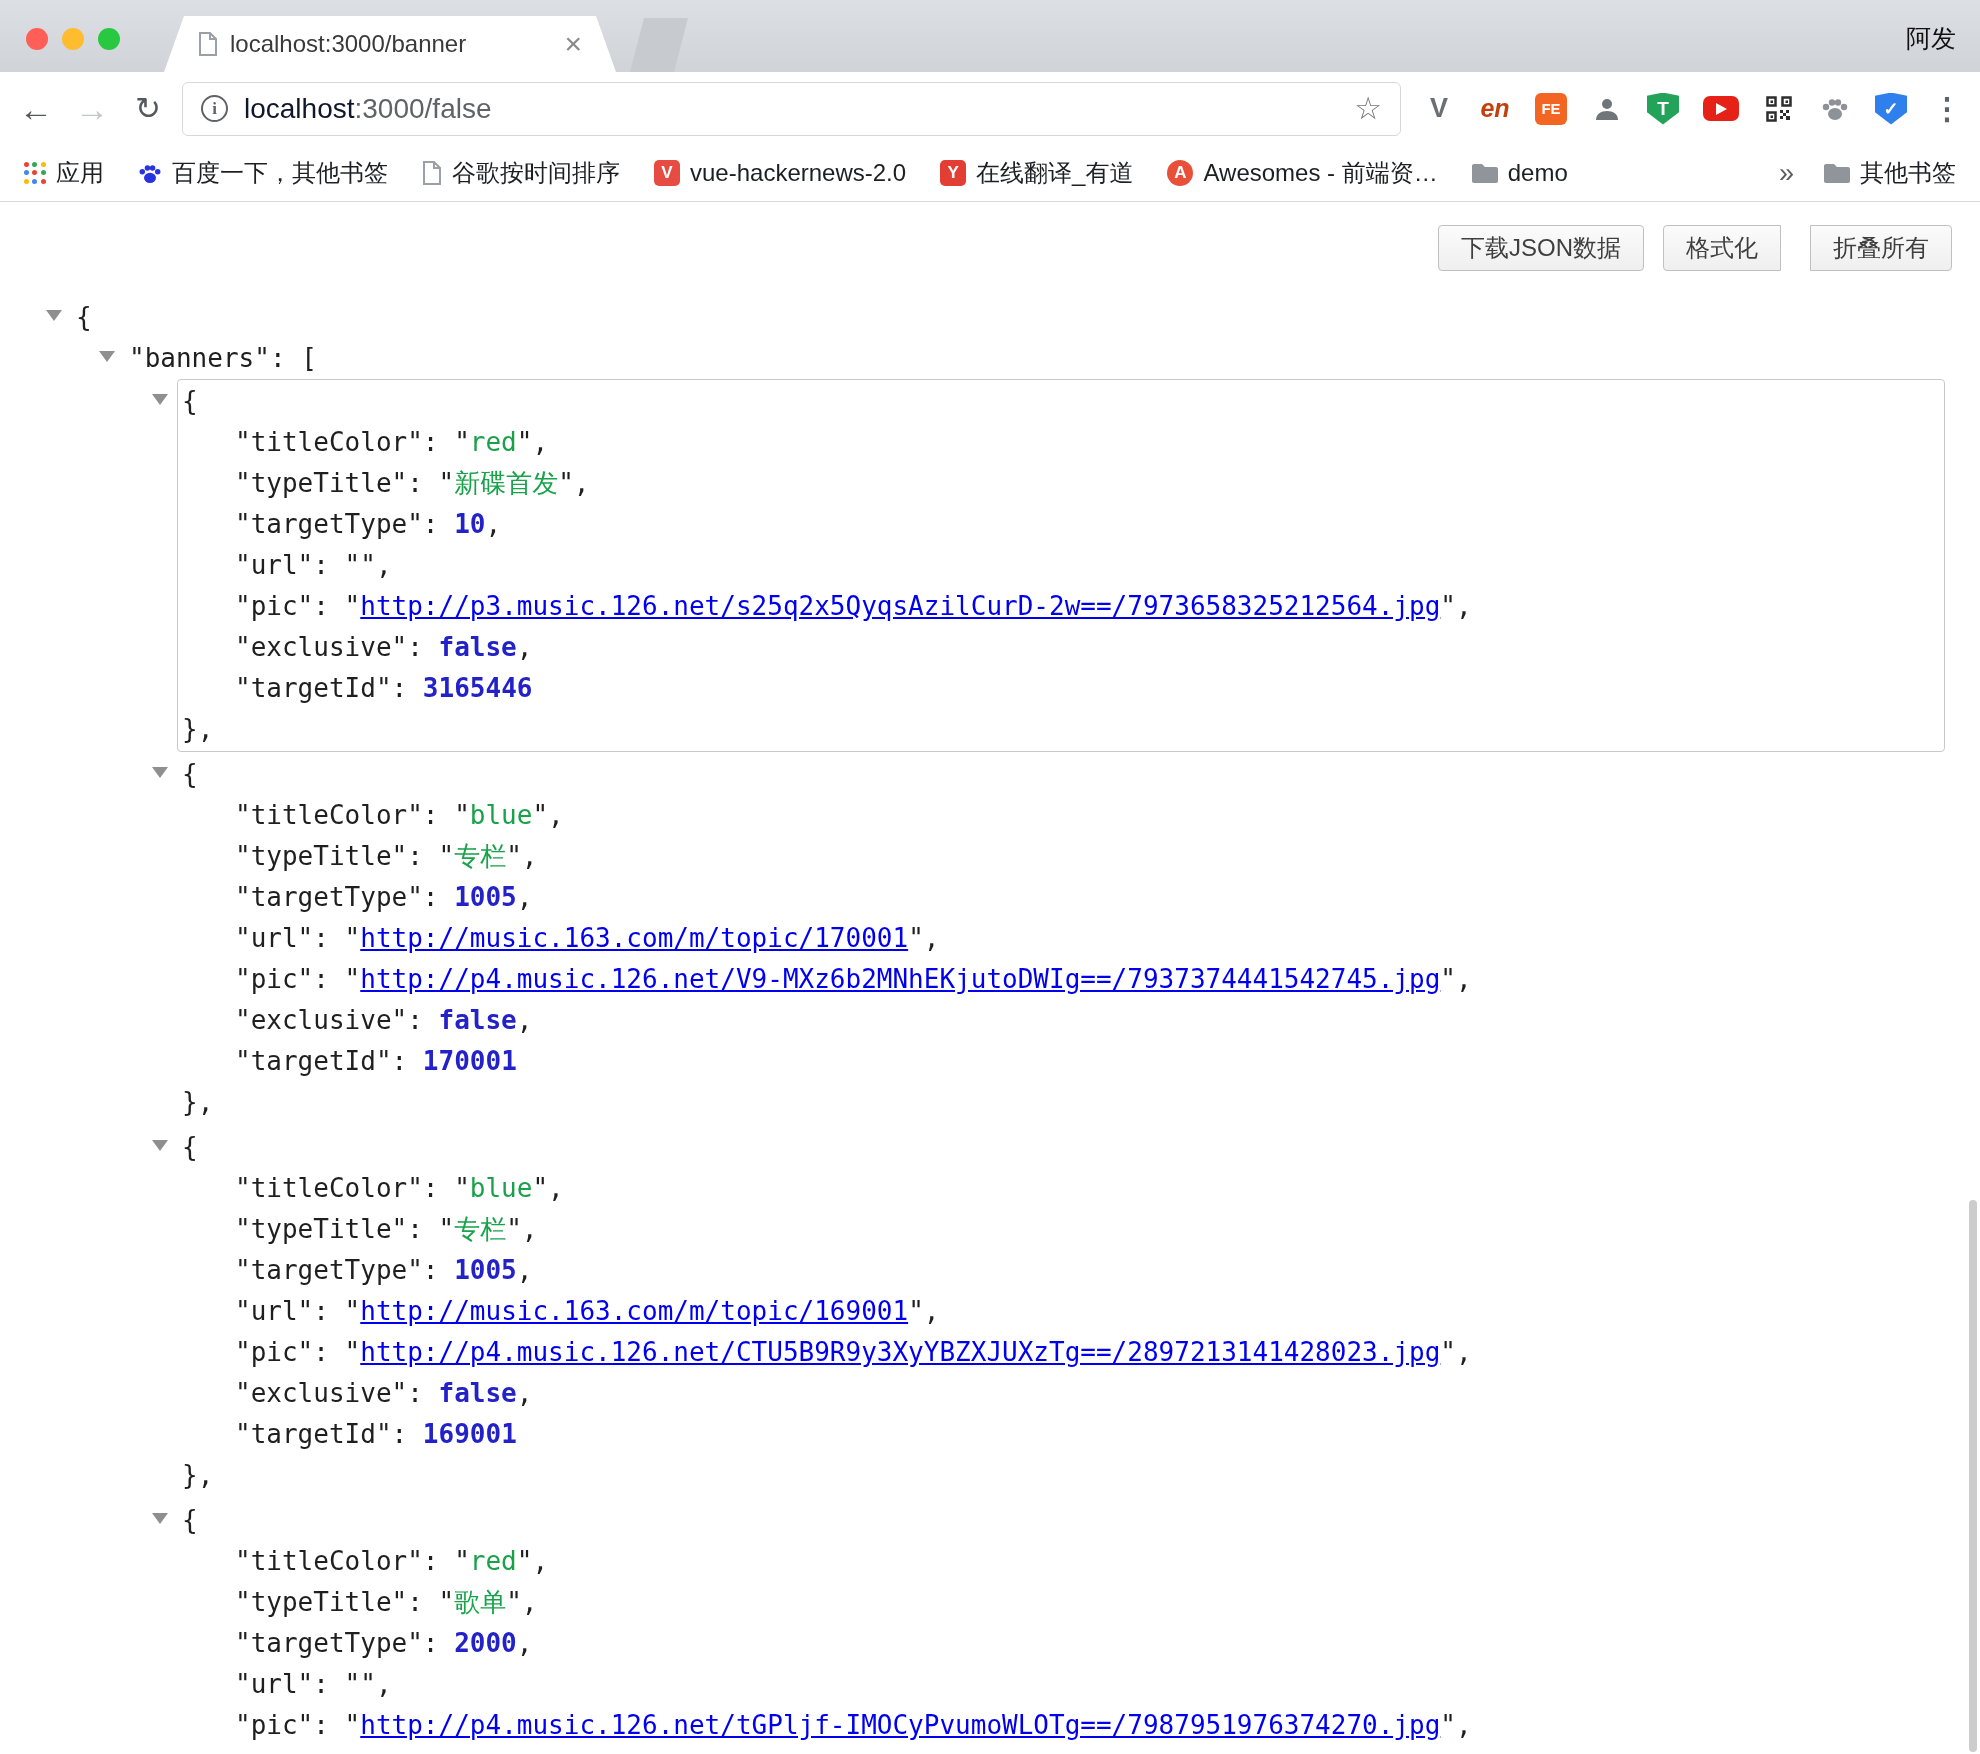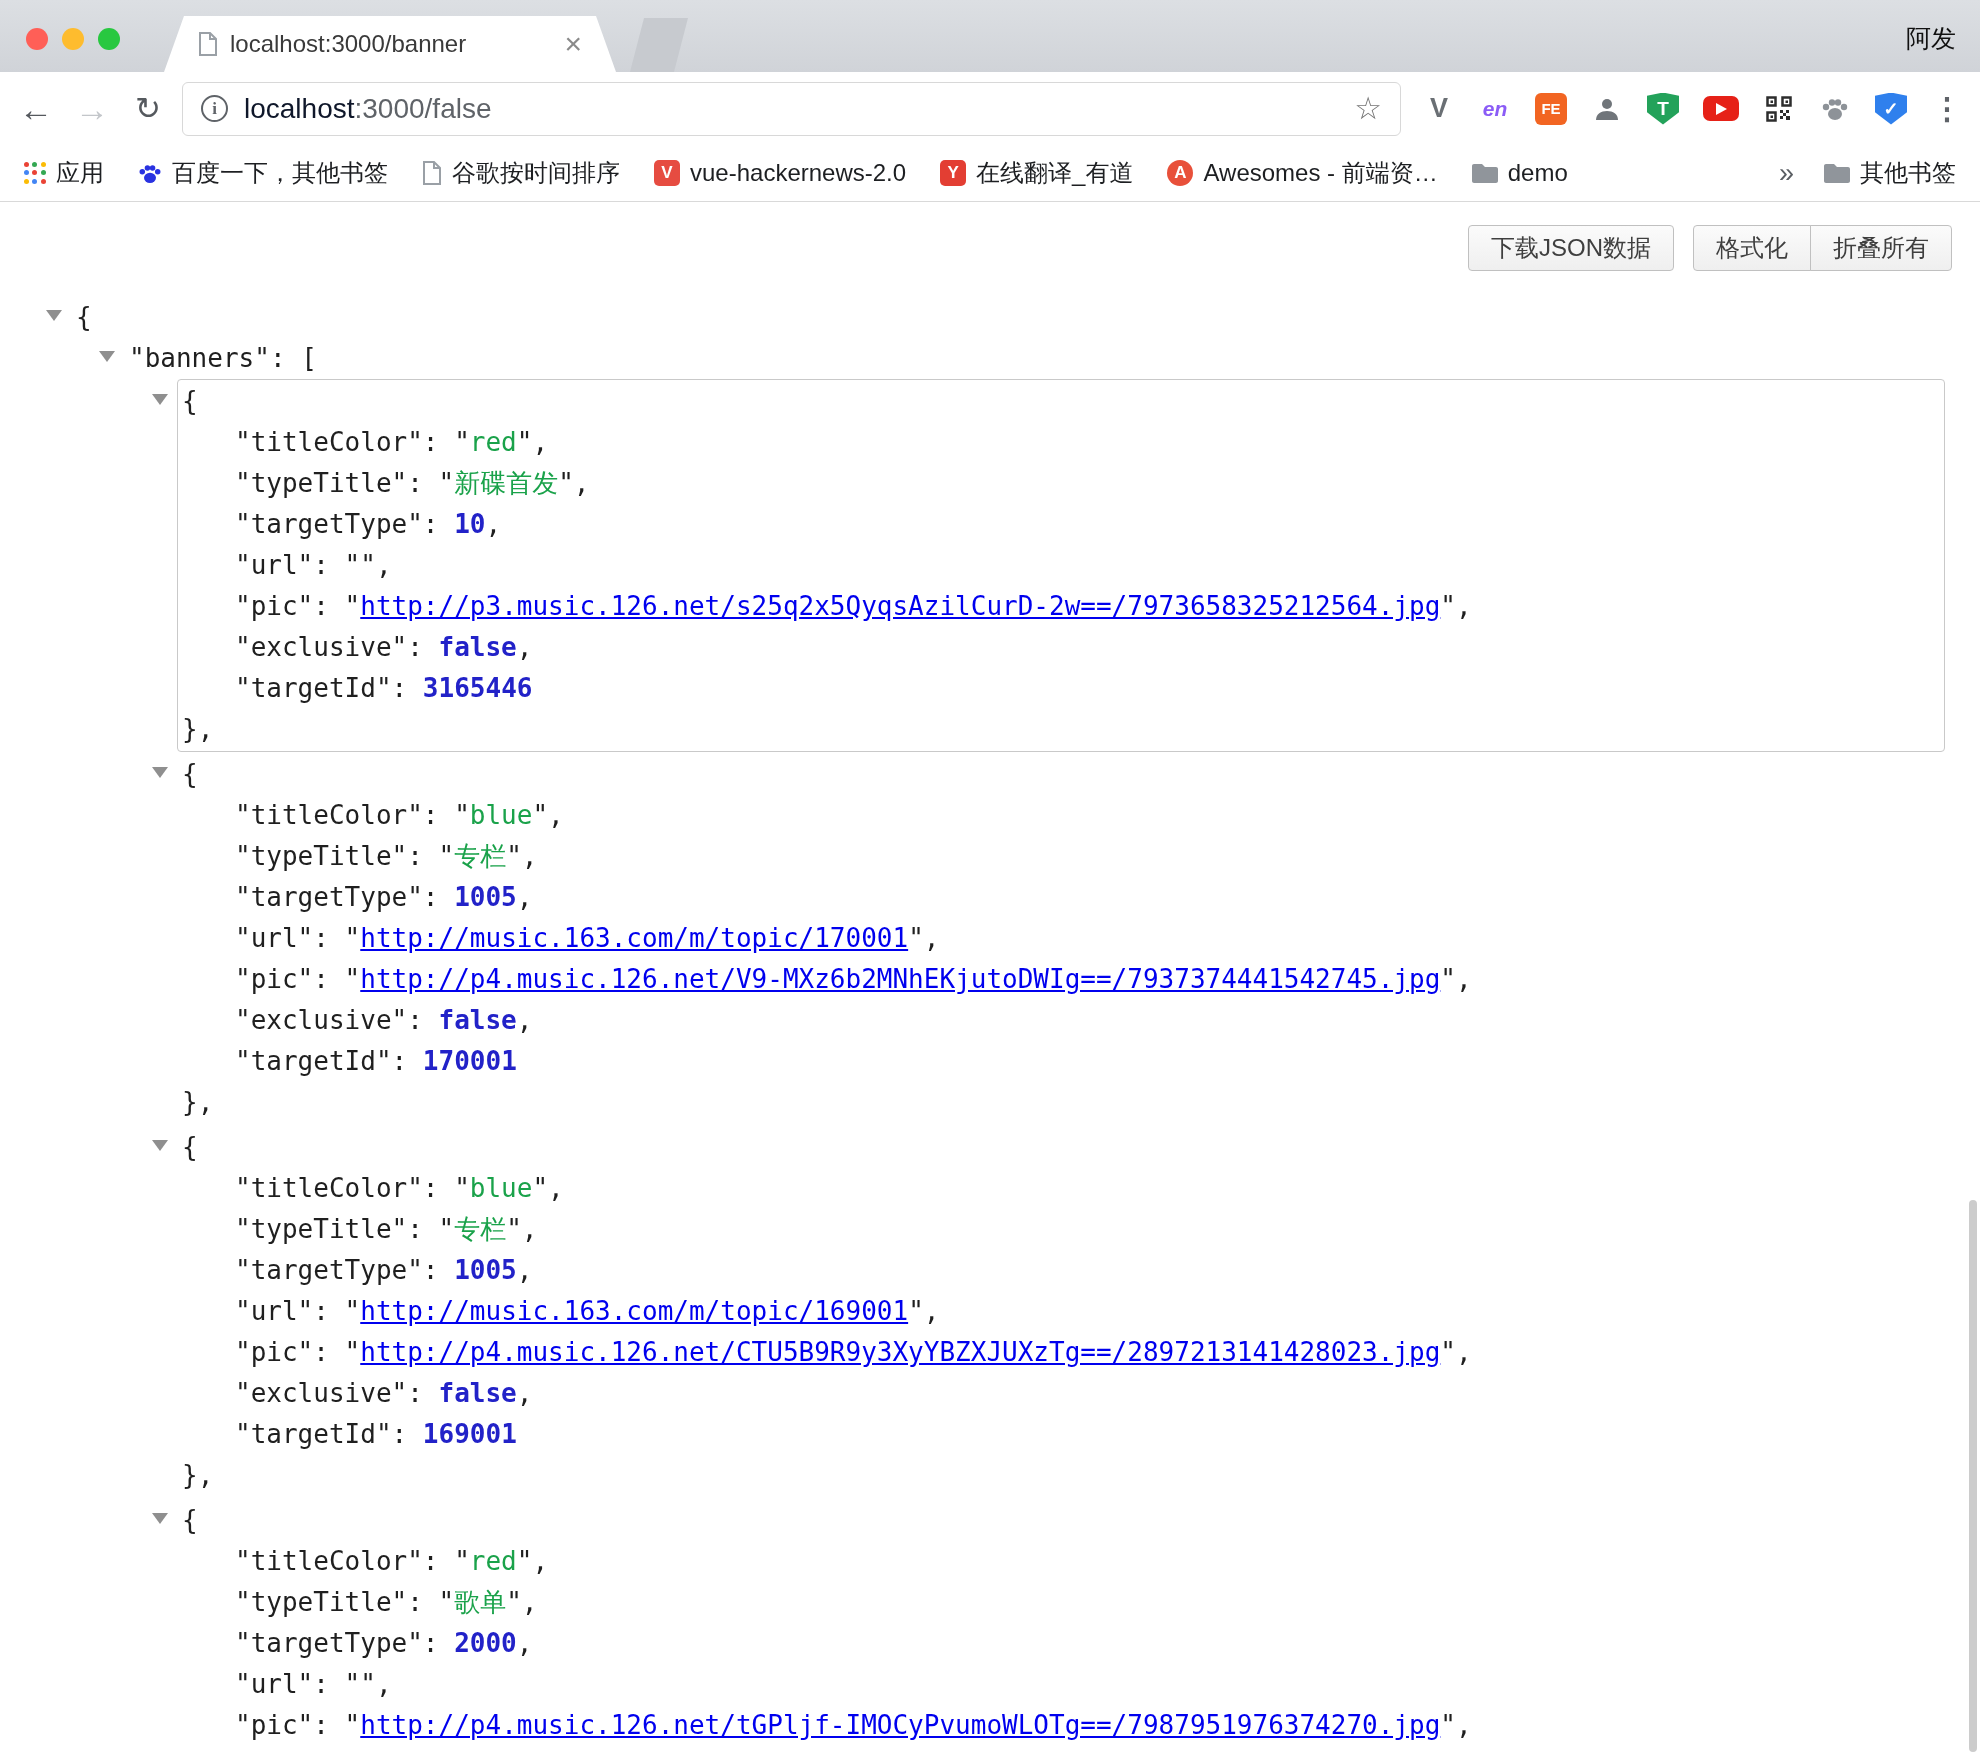--- a/index.html
+++ b/index.html
@@ -31,21 +31,21 @@
                font-size: 17px; font-weight: bold; display: flex; align-items: center; justify-content: center;
                font-family: "Liberation Serif", serif; }
   .url { margin-left: 16px; font-size: 28px; white-space: nowrap; }
   .url .host { color: #0f172a; }
   .url .path { color: #5f6368; }
   .star { margin-left: auto; font-size: 31px; color: #757575; line-height: 1; }
   .ext-icons { display: flex; align-items: center; margin-left: 22px; }
   .ext { width: 32px; height: 32px; margin-right: 24px; display: flex; align-items: center; justify-content: center; flex: none; }
   .ext:last-child { margin-right: 0; }
   .ext.vimium { color: #6a6f74; font-weight: bold; font-size: 27px; }
-  .ext.translate { color: #8b5cf6; font-weight: bold; font-style: italic; font-size: 21px; }
+  .ext.translate { color: #c2410c; font-weight: bold; font-style: italic; font-size: 25px; }
   .ext.fe { background: #f26522; border-radius: 6px; color: #fff; font-weight: bold; font-size: 15px; }
   .ext.shield-t { background: #23a25a; color: #fff; font-weight: bold; font-size: 19px;
                   clip-path: polygon(0 10%, 50% 0, 100% 10%, 100% 62%, 50% 100%, 0 62%); }
   .ext.youtube { background: #e62117; border-radius: 7px; width: 36px; height: 25px; }
   .ext.youtube::after { content: ""; display: block; margin: 0 auto; width: 0; height: 0;
                         border-left: 11px solid #fff; border-top: 6.5px solid transparent; border-bottom: 6.5px solid transparent; }
   .ext.shield-check { background: #2f80ed; color: #fff; font-size: 18px; font-weight: bold;
                       clip-path: polygon(0 10%, 50% 0, 100% 10%, 100% 62%, 50% 100%, 0 62%); }
   .ext.menu { color: #5f6368; font-size: 30px; font-weight: bold; }
 
@@ -68,21 +68,21 @@
   .bm-right { margin-left: auto; display: flex; align-items: center; }
   .bm-chevron { font-size: 27px; color: #5a5e63; margin-right: 30px; }
 
   
   .page { position: relative; height: 1552px; background: #fff; }
   .pg-toolbar { position: absolute; top: 23px; right: 28px; display: flex; z-index: 3; }
   .pbtn { height: 46px; padding: 0 22px; font-size: 24px; color: #3f3f3f;
           background: linear-gradient(#fbfbfb, #efefef); border: 1px solid #c0c0c0; border-radius: 4px;
           font-family: "Liberation Sans", sans-serif; cursor: pointer; }
   .pbtn.dl { margin-right: 19px; }
-  .pbtn-group { display: flex; }
+  .pbtn-group { display: flex; gap: 30px; }
   .pbtn-group .pbtn.left { border-radius: 4px 0 0 4px; }
   .pbtn-group .pbtn.right { border-radius: 0 4px 4px 0; margin-left: -1px; }
 
   
   .json { padding-top: 95px; font-family: "DejaVu Sans Mono", "Liberation Mono", monospace;
           font-size: 26px; color: #1f1f1f; }
   .jline { height: 41px; line-height: 41px; position: relative; white-space: pre; }
   .caret { position: absolute; top: 13px; width: 0; height: 0;
            border-left: 8px solid transparent; border-right: 8px solid transparent; border-top: 11px solid #8f8f8f; }
   .jkey, .jpunc { color: #1f1f1f; }

